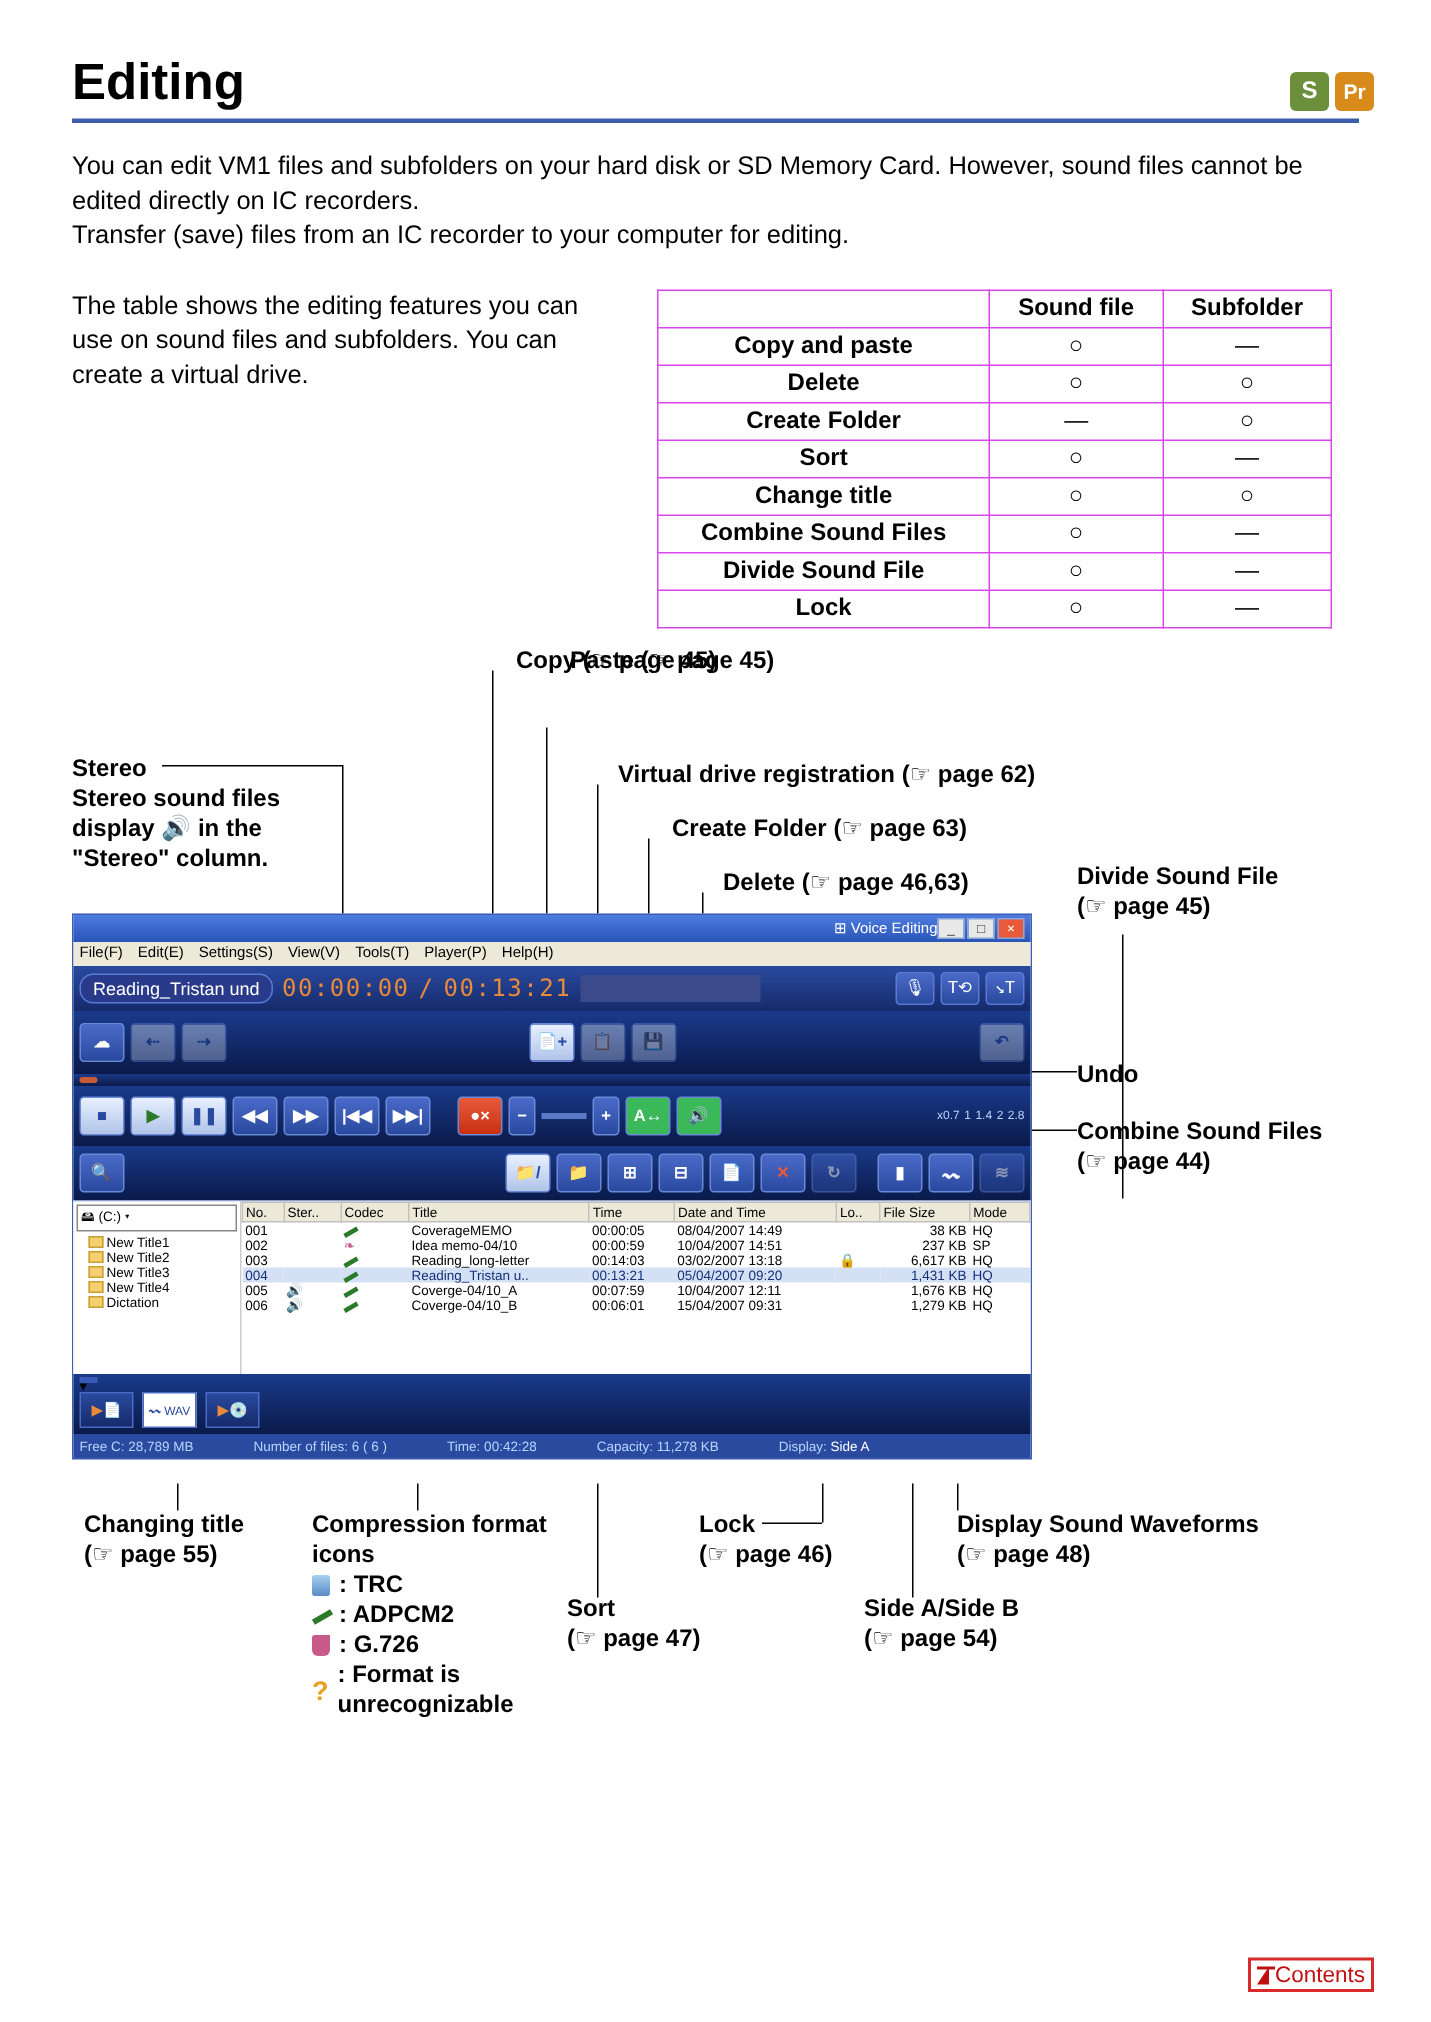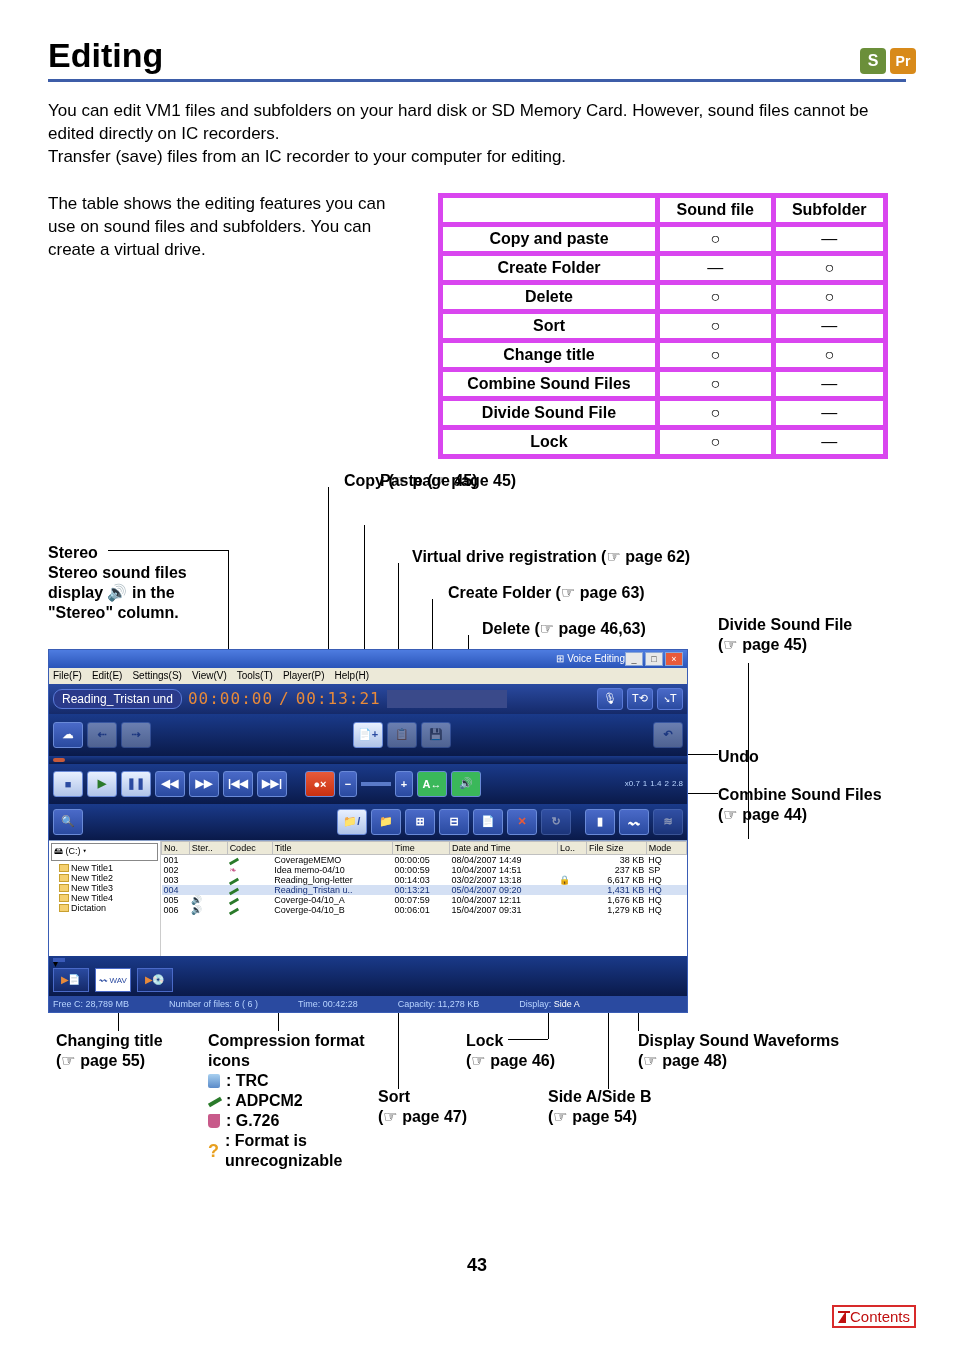--- a/index.html
+++ b/index.html
@@ -47,21 +47,21 @@
     border: none;
     height: 3px;
     background: #3d5da8;
     margin: 0 0 18px 0;
   }
   .intro { font-size: 17px; line-height: 1.35; margin-bottom: 24px; }
   .row-table-area { display: flex; gap: 30px; margin-bottom: 12px; }
   .row-table-left { width: 360px; font-size: 17px; line-height: 1.35; }
   .feat-table { border-collapse: collapse; width: 450px; }
   .feat-table th, .feat-table td {
-    border: 5px solid #d946ef;
+    border: 1px solid #d946ef;
     padding: 3px 8px;
     text-align: center;
     font-size: 16px;
   }
   .feat-table th { font-weight: bold; }
   .feat-table td.row-h { font-weight: bold; }
   .callout-region {
     position: relative;
     margin-top: 10px;
     height: 560px;
@@ -230,21 +230,21 @@
   .fmt-btn {
     width: 36px; height: 24px;
     border: 1px solid #4a6ac8;
     background: linear-gradient(#2a4aa0,#152a6a);
     display: flex; align-items: center; justify-content: center;
   }
   .fmt-btn-wav { background: #fff; color: #2a4aa0; font-weight: normal; }
   
   .bottom-callouts-area {
     position: relative;
-    margin-top: 0;
+    margin-top: 16px;
     height: 200px;
   }
   
   .legend-line { display: flex; align-items: center; gap: 6px; font-weight: bold; font-size: 16px; }
   .mini-icon { width: 12px; height: 14px; display: inline-block; }
   .mini-trc { background: linear-gradient(#a8d0f0,#5a8ac8); border-radius: 2px; }
   .mini-adpcm { width: 14px; height: 4px; background: #2a7a2a; transform: rotate(-30deg); margin: 6px 0; }
   .mini-g726 { background: #c85a8a; border-radius: 2px 0 4px 4px; }
   .mini-q { color: #e8a020; font-size: 18px; font-weight: bold; }
   .page-number {
@@ -308,27 +308,27 @@
         <th></th>
         <th>Sound file</th>
         <th>Subfolder</th>
       </tr>
       <tr>
             <td class="row-h">Copy and paste</td>
             <td>○</td>
             <td>—</td>
           </tr>
       <tr>
+            <td class="row-h">Delete</td>
+            <td>○</td>
+            <td>○</td>
+          </tr>
+      <tr>
             <td class="row-h">Create Folder</td>
             <td>—</td>
-            <td>○</td>
-          </tr>
-      <tr>
-            <td class="row-h">Delete</td>
-            <td>○</td>
             <td>○</td>
           </tr>
       <tr>
             <td class="row-h">Sort</td>
             <td>○</td>
             <td>—</td>
           </tr>
       <tr>
             <td class="row-h">Change title</td>
             <td>○</td>
@@ -643,39 +643,38 @@
     <div class="callout" style="top:56px;left:330px;width:120px">
       <div>Sort</div>
       <div><span>(</span><span class="page-ref-lite"></span> <span>page 47)</span></div>
     </div>
 
     <div class="callout" style="top:0;left:418px;width:140px">
       <div>Lock</div>
       <div><span>(</span><span class="page-ref-lite"></span> <span>page 46)</span></div>
     </div>
 
-    <div class="callout" style="top:56px;left:500px;width:150px">
+    <div class="callout" style="top:56px;left:528px;width:150px">
       <div>Side A/Side B</div>
       <div><span>(</span><span class="page-ref-lite"></span> <span>page 54)</span></div>
     </div>
 
     <div class="callout" style="top:0;left:590px;width:250px">
       <div>Display Sound Waveforms</div>
       <div><span>(</span><span class="page-ref-lite"></span> <span>page 48)</span></div>
     </div>
 
     <div class="c-line" style="top:-18px;left:70px;width:1px;height:18px"></div>
     <div class="c-line" style="top:-18px;left:230px;width:1px;height:18px"></div>
     <div class="c-line" style="top:-18px;left:350px;width:1px;height:76px"></div>
     <div class="c-line" style="top:8px;left:460px;width:40px;height:1px"></div>
     <div class="c-line" style="top:-18px;left:500px;width:1px;height:26px"></div>
     <div class="c-line" style="top:-18px;left:560px;width:1px;height:76px"></div>
     <div class="c-line" style="top:-18px;left:590px;width:1px;height:18px"></div>
   </div>
 
-  <div class="page-number">43</div>
 
   <div class="contents-badge">
     <span class="tri-up"></span>
     <span>Contents</span>
   </div>
 
 </div>
 
 </body></html>

